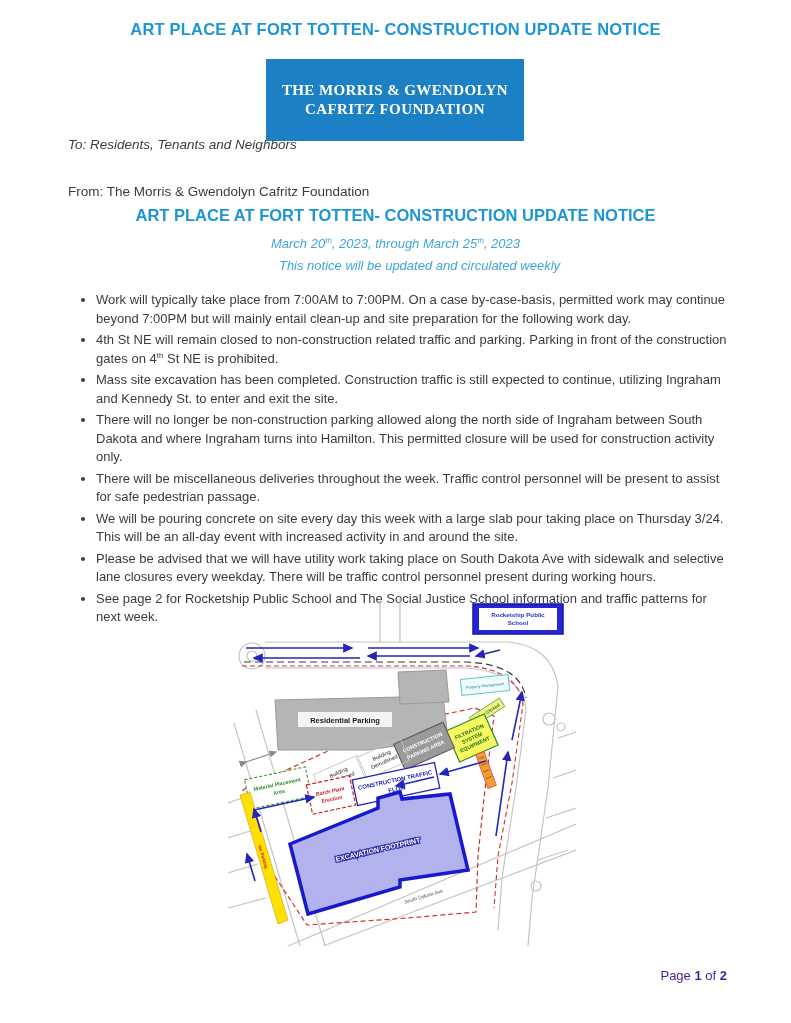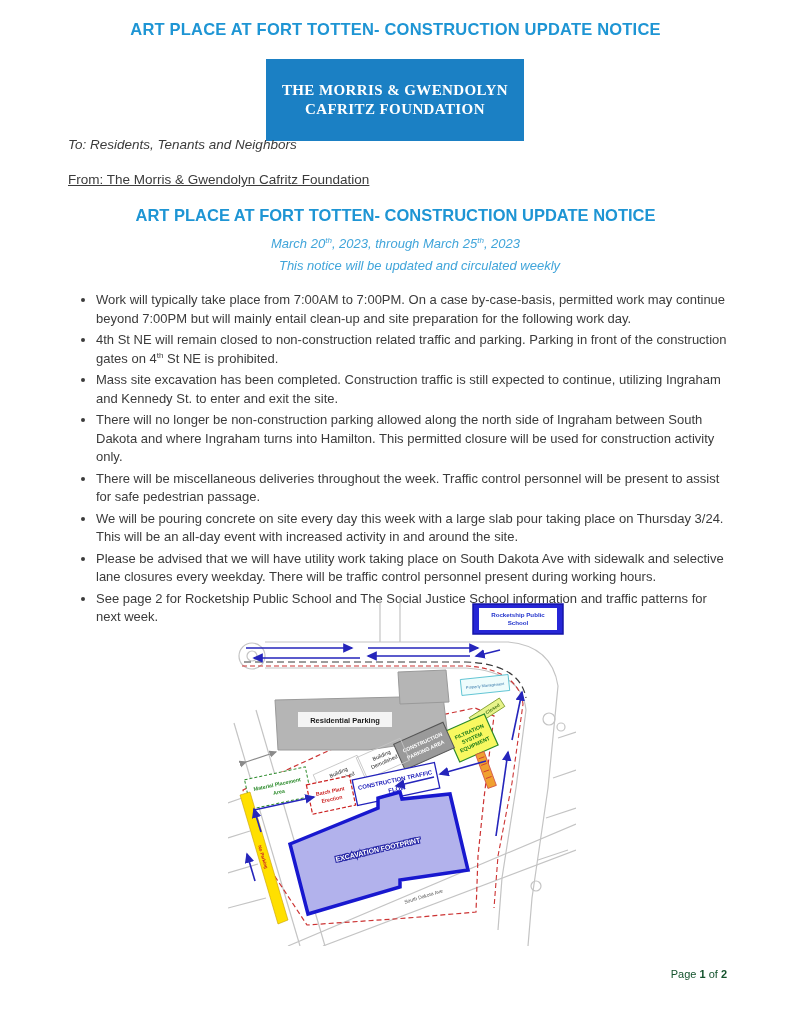--- a/index.html
+++ b/index.html
@@ -12,39 +12,39 @@
     color:#1e95d4;font-weight:bold;font-size:16.5px;letter-spacing:.2px;
   }
   .logo-box{
     position:absolute;top:59px;left:266px;width:258px;height:82px;background:#1b80c4;
     display:flex;flex-direction:column;justify-content:center;text-align:center;
     font-family:"Liberation Serif",serif;font-weight:bold;color:#ffffff;
     font-size:15px;line-height:1.3;letter-spacing:.4px;
   }
   .meta-line{position:absolute;left:68px;font-size:13.5px;color:#3b3b3b;}
   .to-line{top:137px;font-style:italic;}
-  .from-line{top:172px;text-decoration:underline;}
+  .from-line{top:184px;}
   .notice-title{
     position:absolute;top:206px;left:0;right:0;text-align:center;
     color:#1e95d4;font-weight:bold;font-size:16.5px;
   }
   .notice-date,.notice-sub{
     position:absolute;left:0;right:0;text-align:center;color:#41a5da;font-size:13px;font-style:italic;
   }
   .notice-date{top:236px;}
   .notice-sub{top:258px;padding-left:48px;}
   sup{font-size:.62em;line-height:0;}
   .bullets{position:absolute;top:291px;left:70px;width:660px;}
   .bullets ul{margin:0;padding-left:26px;}
   .bullets li{
     font-size:13px;line-height:18.5px;margin-bottom:3px;color:#3b3b3b;
   }
   .site-map{position:absolute;left:228px;top:598px;width:348px;height:348px;}
   .footer{
-    position:absolute;top:968px;right:64px;font-size:11px;color:#14532d;white-space:pre;
+    position:absolute;top:968px;right:64px;font-size:13px;color:#4c1d95;white-space:pre;
   }
   .footer b{font-weight:bold;}
   svg text{font-family:"Liberation Sans",sans-serif;}
 </style>
 </head>
 <body>
 
 <div class="page">
 
   <div class="doc-title">ART PLACE AT FORT TOTTEN- CONSTRUCTION UPDATE NOTICE</div>

